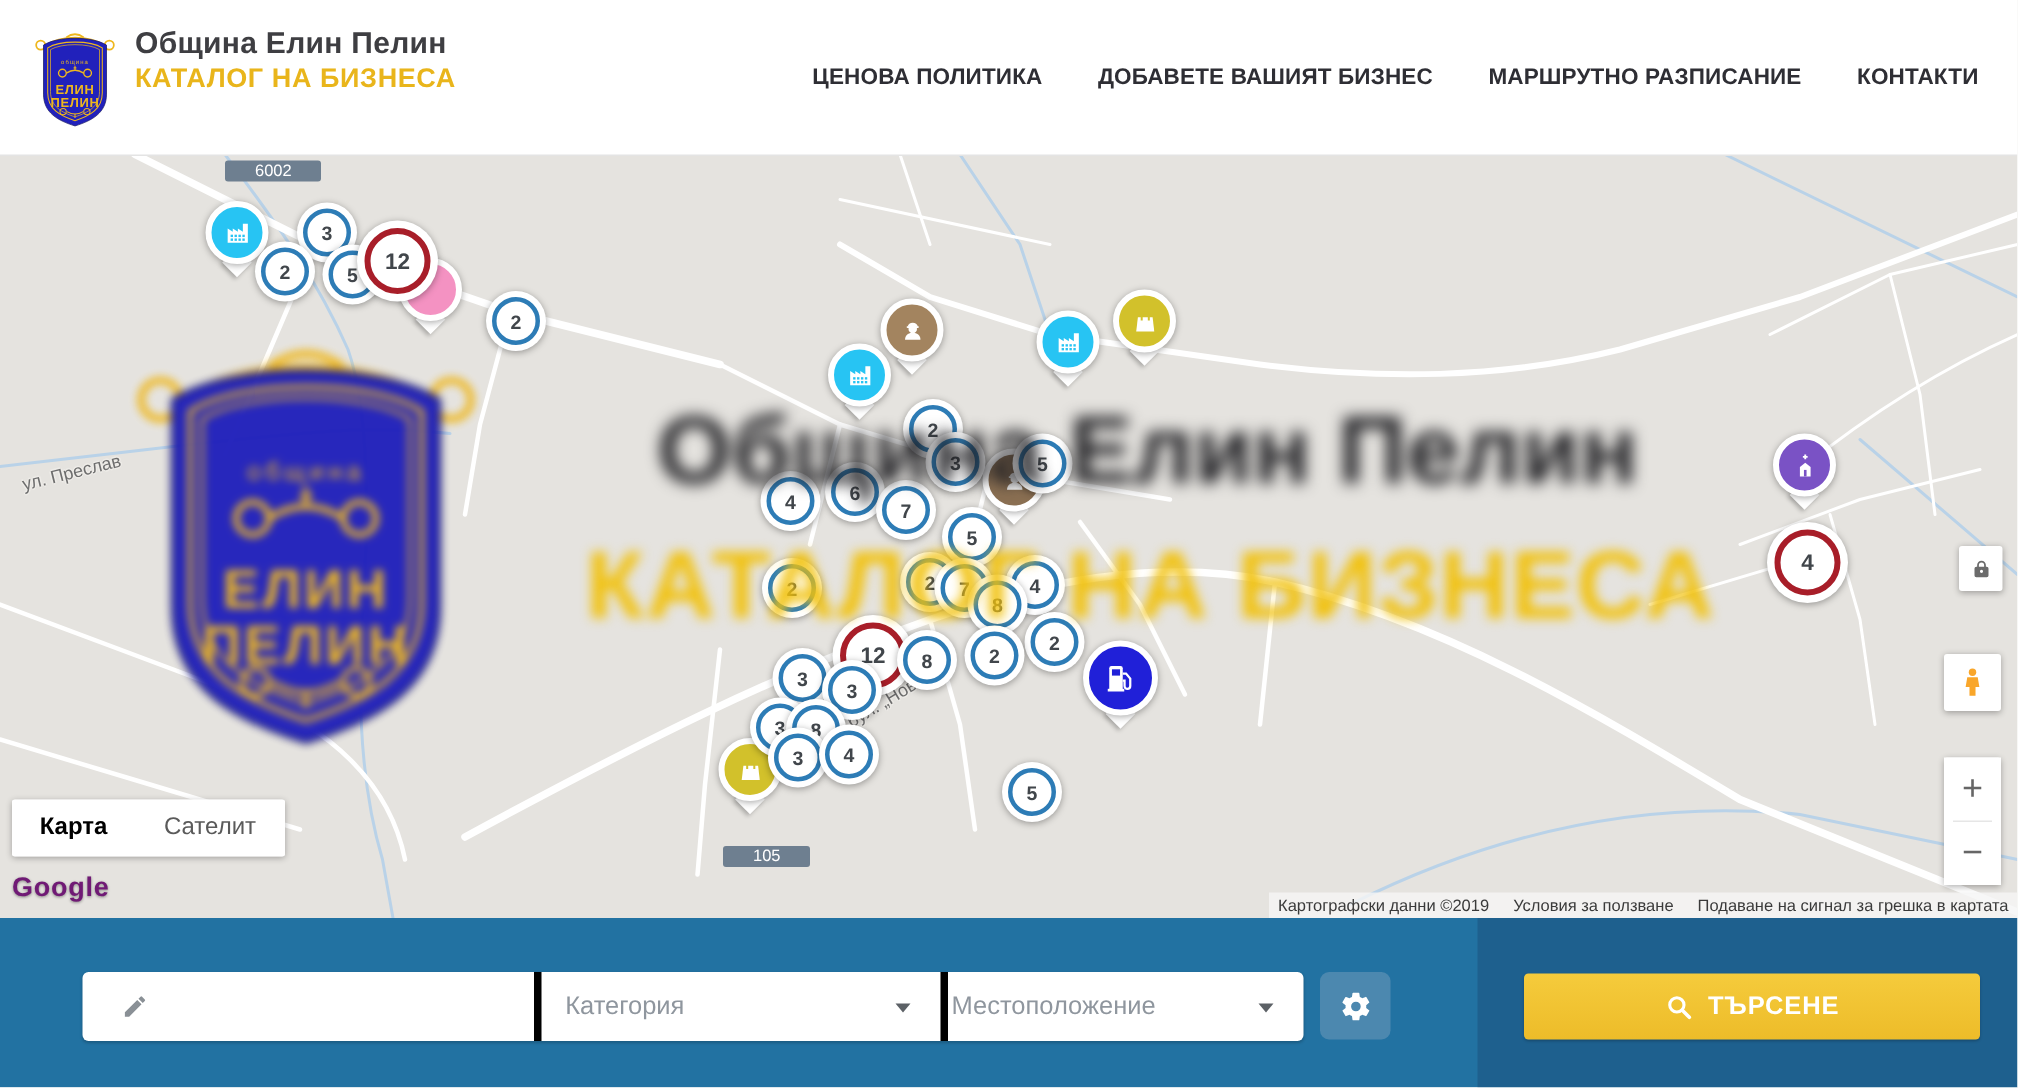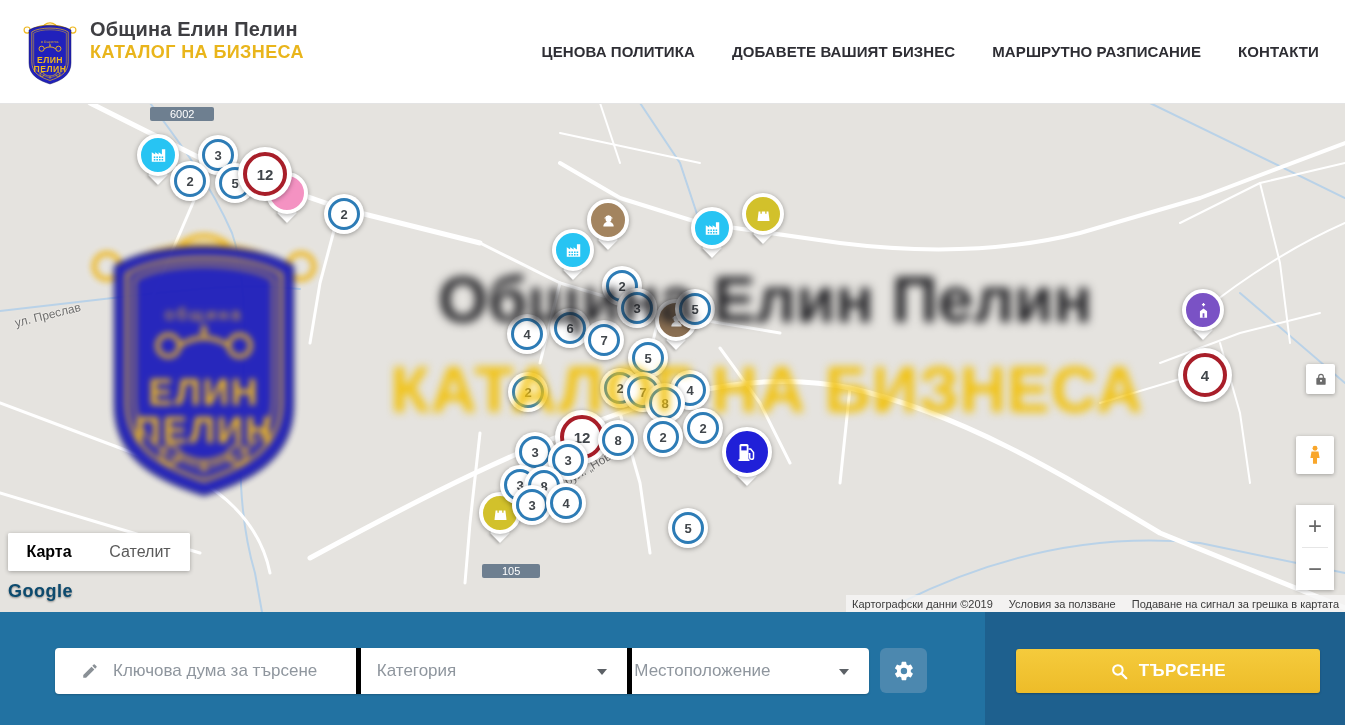--- a/index.html
+++ b/index.html
@@ -51,21 +51,21 @@
             color:#1d1d21;filter:blur(5px);z-index:8;pointer-events:none;white-space:nowrap;}
   .wm-line2{position:absolute;left:338px;top:250px;width:858px;text-align:center;font-size:64px;font-weight:800;
             letter-spacing:1px;color:#f1c10c;filter:blur(4px);z-index:8;pointer-events:none;white-space:nowrap;}
 
   
   .maptype{position:absolute;left:8px;top:430px;height:38px;display:flex;z-index:20;background:#fff;border-radius:2px;
            box-shadow:0 1px 4px rgba(0,0,0,.3);overflow:hidden;}
   .maptype .mt{border:none;background:#fff;font-family:"Liberation Sans",sans-serif;font-size:16px;cursor:pointer;height:38px;}
   .mt-map{width:82px;color:#000;font-weight:600;}
   .mt-sat{width:100px;color:#5a5a5a;border-left:1px solid #e8e8e8;}
-  .google-logo{position:absolute;left:8px;top:478px;font-size:18px;font-weight:700;color:#0c4a6e;letter-spacing:.5px;
+  .google-logo{position:absolute;left:8px;top:478px;font-size:18px;font-weight:700;color:#701a75;letter-spacing:.5px;
                text-shadow:0 1px 2px rgba(0,0,0,.4);z-index:20;}
   .attrib{position:absolute;right:0;bottom:0;height:17px;background:rgba(245,245,245,.82);display:flex;gap:16px;
           align-items:center;padding:0 6px;font-size:11px;color:#3a3a3a;z-index:20;white-space:nowrap;margin-left:40px;}
   .attrib span{cursor:default;}
   .attrib .lnk{cursor:pointer;}
 
   .ctl{position:absolute;background:#fff;box-shadow:0 1px 4px rgba(0,0,0,.3);z-index:20;
        display:flex;align-items:center;justify-content:center;border-radius:2px;}
   .ctl-lock{left:1306px;top:261px;width:29px;height:30px;cursor:pointer;}
   .ctl-peg{left:1296px;top:333px;width:38px;height:38px;cursor:pointer;}
@@ -444,21 +444,20 @@
   <div class="searchbar">
     <div class="right-bg"></div>
 
     <div class="fields">
       <div class="field f-key">
         <span class="pencil">
           <svg width="18" height="18" viewBox="0 0 24 24">
             <path fill="#8a9096" d="M3 17.2V21h3.8L17.8 10 14 6.2 3 17.2zM20.7 7.1a1 1 0 0 0 0-1.4L18.3 3.3a1 1 0 0 0-1.4 0l-1.8 1.8 3.8 3.8 1.8-1.8z"></path>
           </svg>
         </span>
-        <input type="text" placeholder="Ключова дума за търсене" style="">
       </div>
       <div class="field f-sel f-cat">
         <span class="sel-label">Категория</span>
         <span class="caret"></span>
       </div>
       <div class="field f-sel f-loc">
         <span class="sel-label">Местоположение</span>
         <span class="caret"></span>
       </div>
     </div>

